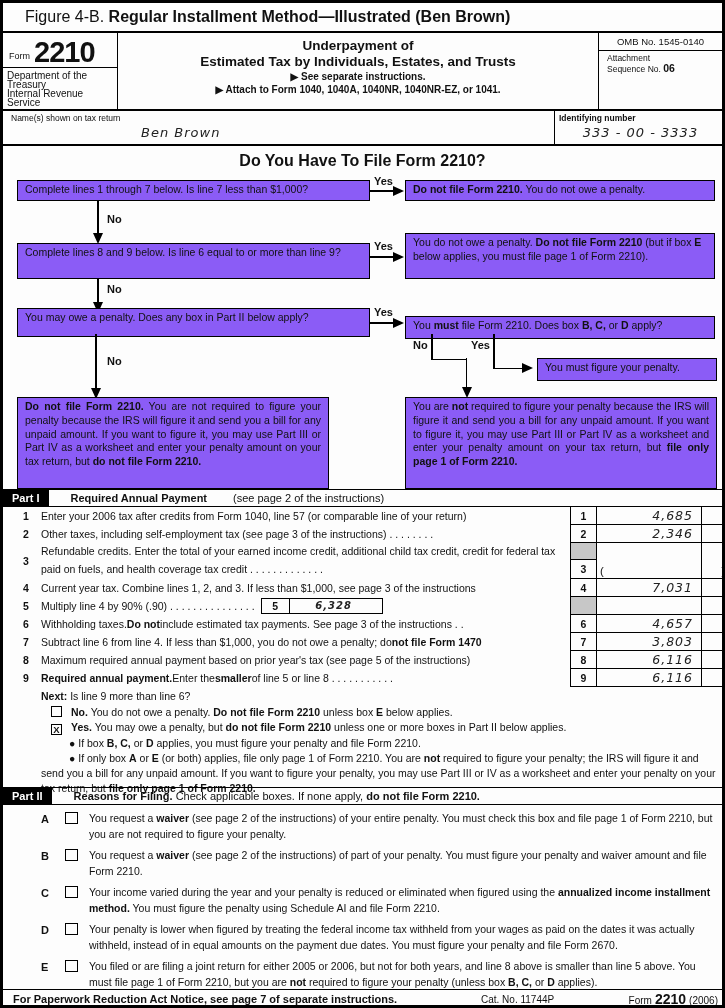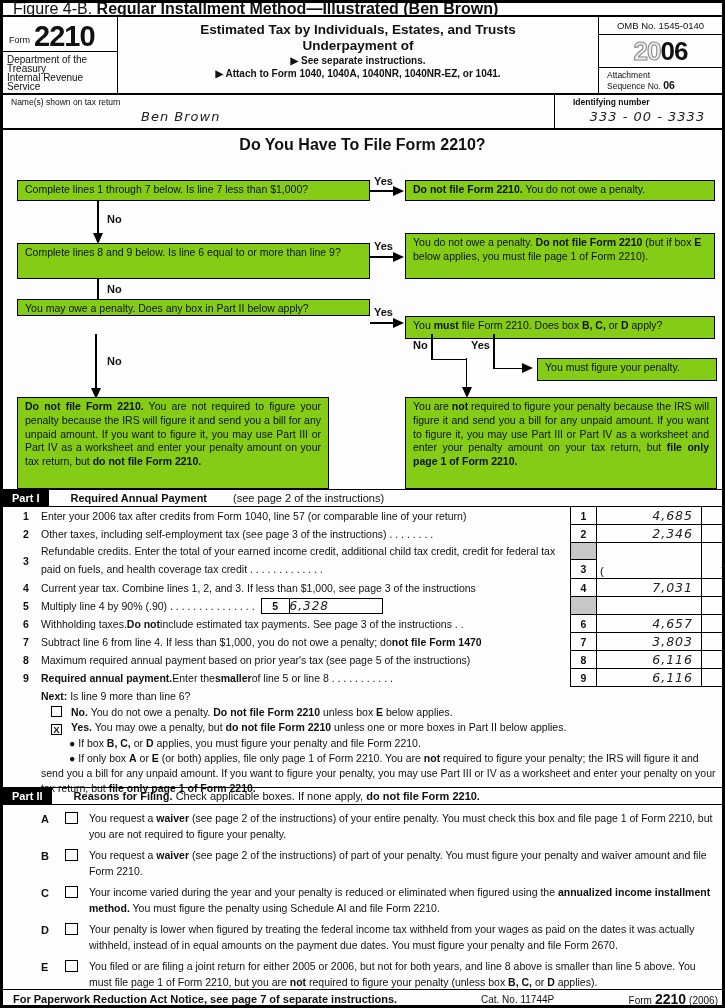--- a/index.html
+++ b/index.html
@@ -2,22 +2,22 @@
 <html><head>
 <meta charset="utf-8">
 <style>
   * { margin:0; padding:0; box-sizing:border-box; }
   body { background:#888; font-family:"Liberation Sans", sans-serif; color:#111; }
   .page { position:relative; width:725px; height:1008px; background:#fdfdfd;
           border:3px solid #000; margin:0 auto; overflow:hidden; }
   b { font-weight:bold; }
 
   
-  .figbar { height:14px; border-bottom:2px solid #000; display:flex; align-items:center;
-            padding:0 10px; font-size:16px; }
+  .figbar { height:30px; border-bottom:2px solid #000; display:flex; align-items:center;
+            padding:0 22px; font-size:16px; }
   .figbar .bold { font-weight:bold; white-space:pre; }
 
   
   .hdr { display:grid; grid-template-columns:115px 1fr 124px; height:78px; border-bottom:2px solid #000; }
   .hdr-left { border-right:1.5px solid #000; display:flex; flex-direction:column; }
   .form-id { flex:1; display:flex; align-items:flex-end; gap:4px; padding:4px 4px 2px 6px;
              border-bottom:1px solid #000; }
   .form-word { font-size:9px; padding-bottom:4px; }
   .form-num { font-size:29px; font-weight:bold; line-height:26px; letter-spacing:-1px; }
   .dept { font-size:10px; line-height:9px; padding:3px 2px 2px 4px; }
@@ -32,29 +32,29 @@
   .year-bold { letter-spacing:-1px; }
   .attach { font-size:8.5px; text-align:left; padding:2px 0 2px 8px; line-height:10px; }
   .attach b { font-size:10.5px; }
 
   
   .namerow { display:grid; grid-template-columns:1fr 168px; height:35px; border-bottom:2px solid #000; }
   .namecell { padding:2px 0 0 8px; }
   .lbl { font-size:8.5px; font-weight:bold; }
   .hand { font-family:"DejaVu Sans", sans-serif; font-style:italic; letter-spacing:1px; color:#222; }
   .name-val { font-size:13px; margin-left:130px; margin-top:2px; }
-  .idcell { border-left:1.5px solid #000; padding:2px 0 0 18px; }
+  .idcell { border-left:1.5px solid #000; padding:2px 0 0 4px; }
   .id-val { font-size:13px; text-align:center; margin-top:2px; }
 
   .qtitle { height:29px; font-size:16px; font-weight:bold; text-align:center; padding-top:6px; }
 
   
   .flow { position:absolute; top:172px; left:0; width:725px; height:314px; font-size:10.5px; }
   .fbox { position:absolute; border:1.5px solid #000; padding:2px 7px; line-height:13.5px;
-          background:#84cc16; }
+          background:#8b5cf6; }
   .j { text-align:justify; }
   .yn { position:absolute; font-size:11px; font-weight:bold; }
   .hline { position:absolute; height:1.5px; background:#000; }
   .vline { position:absolute; width:1.5px; background:#000; }
   .arr-r { position:absolute; width:0; height:0; border-top:5px solid transparent;
            border-bottom:5px solid transparent; border-left:11px solid #000; }
   .arr-d { position:absolute; width:0; height:0; border-left:5px solid transparent;
            border-right:5px solid transparent; border-top:11px solid #000; }
 
   
@@ -86,21 +86,21 @@
   .g-num3  { grid-area:2/1; border-left:1.5px solid #000; border-bottom:1px solid #000;
              font-weight:bold; font-size:10.5px; display:flex; align-items:center; justify-content:center; }
   .g-amt3  { grid-area:1/2/3/3; border-left:1px solid #000; border-bottom:1px solid #000;
              display:flex; align-items:flex-end; font-size:11.5px; padding:0 0 1px 3px; }
   .g-cent3 { grid-area:1/3/3/4; border-left:1px solid #000; border-bottom:1px solid #000;
              display:flex; align-items:flex-end; justify-content:flex-end; font-size:11.5px;
              padding:0 3px 1px 0; }
   .inline5 { display:inline-flex; border:1px solid #000; height:16px; margin-left:6px; }
   .i5num { width:28px; border-right:1px solid #000; font-weight:bold; font-size:10.5px;
            text-align:center; line-height:15px; }
-  .i5amt { width:92px; text-align:left; padding-right:4px; font-size:12px; line-height:14px; }
+  .i5amt { width:92px; text-align:center; padding-right:4px; font-size:10px; line-height:14px;font-weight:bold; }
 
   .nextblock { padding-left:38px; padding-top:2px; font-size:10.5px; line-height:15.5px; }
   .nextline { padding-left:0; }
   .cbline { padding-left:10px; }
   .cb { display:inline-block; width:11px; height:11px; border:1.2px solid #000; margin-right:9px;
         vertical-align:-1.5px; }
   .cbmark { display:block; font-size:9.5px; font-weight:bold; text-align:center; line-height:10px; }
   .bullets { padding-left:38px; padding-right:12px; font-size:10.5px; line-height:15.2px; }
   .bullets p { text-indent:28px; }
 
@@ -134,31 +134,27 @@
       <div class="form-id">
         <span class="form-word">Form</span>
         <span class="form-num">2210</span>
       </div>
       <div class="dept">
         <div>Department of the Treasury</div>
         <div>Internal Revenue Service</div>
       </div>
     </div>
     <div class="hdr-center">
+      <div class="hdr-title">Underpayment of</div>
       <div class="hdr-title">Estimated Tax by Individuals, Estates, and Trusts</div>
-      <div class="hdr-title">Underpayment of</div>
       <div class="hdr-instr">▶ See separate instructions.</div>
       <div class="hdr-instr">▶  Attach to Form 1040, 1040A, 1040NR, 1040NR-EZ, or 1041.</div>
     </div>
     <div class="hdr-right">
       <div class="omb">OMB No. 1545-0140</div>
-      <div class="year">
-        <span class="year-outline">20</span>
-          <span class="year-bold">06</span>
-      </div>
       <div class="attach">
         <span>Attachment</span><br>
         <span>Sequence No. </span><b>06</b>
       </div>
     </div>
   </div>
 
   <div class="namerow">
     <div class="namecell">
       <div class="lbl" style="font-weight:normal;">Name(s) shown on tax return</div>
@@ -186,21 +182,21 @@
     <div class="fbox" style="left:14px; top:68px; width:353px; height:36px;">Complete lines 8 and 9 below. Is line 6 equal to or more than line 9?</div>
     <span class="yn" style="left:371px; top:65px;">Yes</span>
     <div class="hline" style="left:367px; top:81px; width:24px;"></div>
     <div class="arr-r" style="left:390px; top:76.5px;"></div>
     <div class="fbox" style="left:402px; top:58px; width:310px; height:46px;">You do not owe a penalty. <b>Do not file Form 2210</b> (but if box <b>E</b> below applies, you must file page 1 of Form 2210).</div>
 
     <div class="vline" style="left:94px; top:104px; height:25px;"></div>
     <div class="arr-d" style="left:90px; top:127px;"></div>
     <span class="yn" style="left:104px; top:108px;">No</span>
 
-    <div class="fbox" style="left:14px; top:124px; width:353px; height:17px;">You may owe a penalty. Does any box in Part II below apply?</div>
+    <div class="fbox" style="left:14px; top:133px; width:353px; height:29px;">You may owe a penalty. Does any box in Part II below apply?</div>
     <span class="yn" style="left:371px; top:131px;">Yes</span>
     <div class="hline" style="left:367px; top:147px; width:24px;"></div>
     <div class="arr-r" style="left:390px; top:142.5px;"></div>
     <div class="fbox" style="left:402px; top:141px; width:310px; height:23px;">You <b>must</b> file Form 2210. Does box <b>B, C,</b> or <b>D</b> apply?</div>
 
     <div class="vline" style="left:92px; top:159px; height:56px;"></div>
     <div class="arr-d" style="left:88px; top:213px;"></div>
     <span class="yn" style="left:104px; top:180px;">No</span>
 
     <span class="yn" style="left:410px; top:164px;">No</span>

